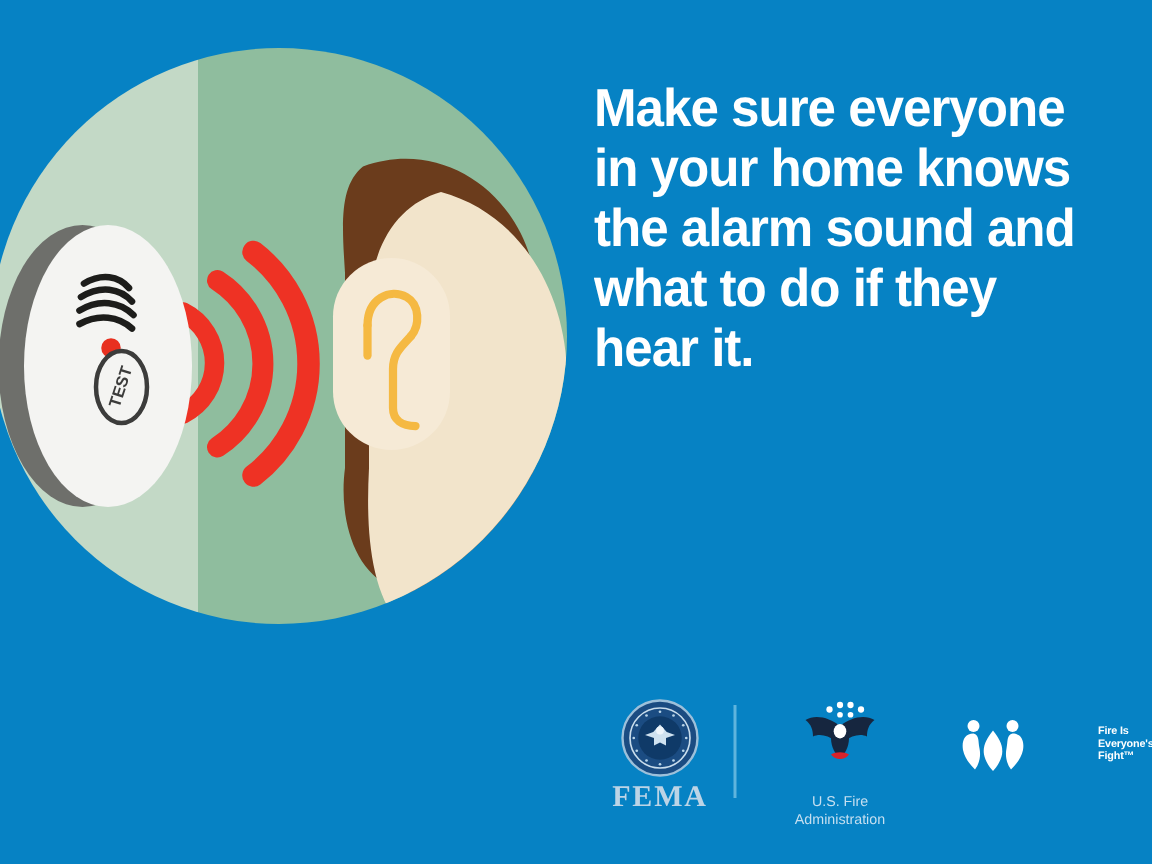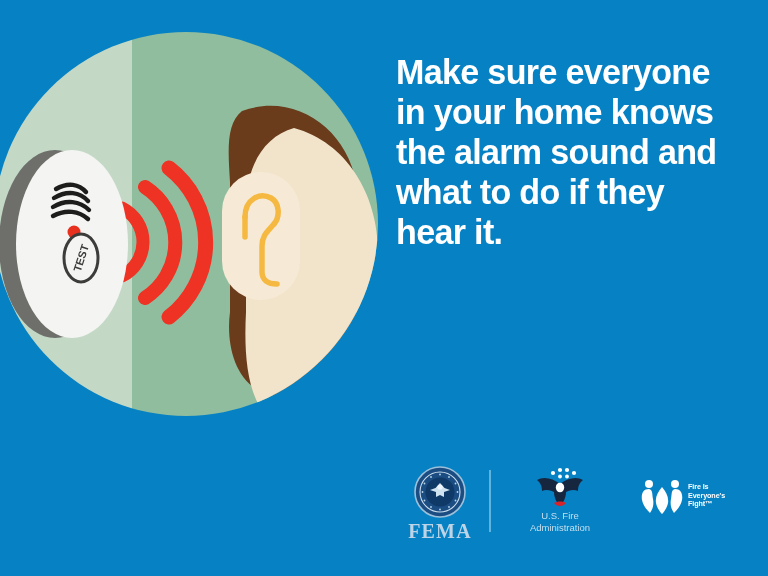--- a/index.html
+++ b/index.html
@@ -83,38 +83,39 @@
     top: 8px;
     width: 2px;
     height: 62px;
     background: #5fb4dd;
   }
 
   
   #usfa-logo { left: 120px; top: 4px; width: 110px; text-align: center; }
   #usfa-eagle { width: 62px; height: 44px; margin: 0 auto; display: block; }
   #usfa-word {
-    margin-top: 0;
+    margin-top: 19px;
     font-size: 9.5px;
     line-height: 1.22;
     color: #c5dff0;
     white-space: pre-line;
   }
 
   
   #fief-logo { left: 255px; top: 16px; width: 110px; }
   #fief-inner { display: flex; align-items: center; gap: 4px; }
   #fief-mark { width: 44px; height: 36px; flex: none; }
   #fief-word {
     font-size: 7.2px;
     font-weight: bold;
     line-height: 1.22;
     color: #ffffff;
     white-space: pre-line;
     letter-spacing: -0.1px;
+    margin-left: 44px;
   }
 </style>
 </head>
 <body>
 
 <div id="poster">
 
   <div id="illustration">
     <svg viewBox="0 0 384 384" xmlns="http://www.w3.org/2000/svg">
       <defs>

